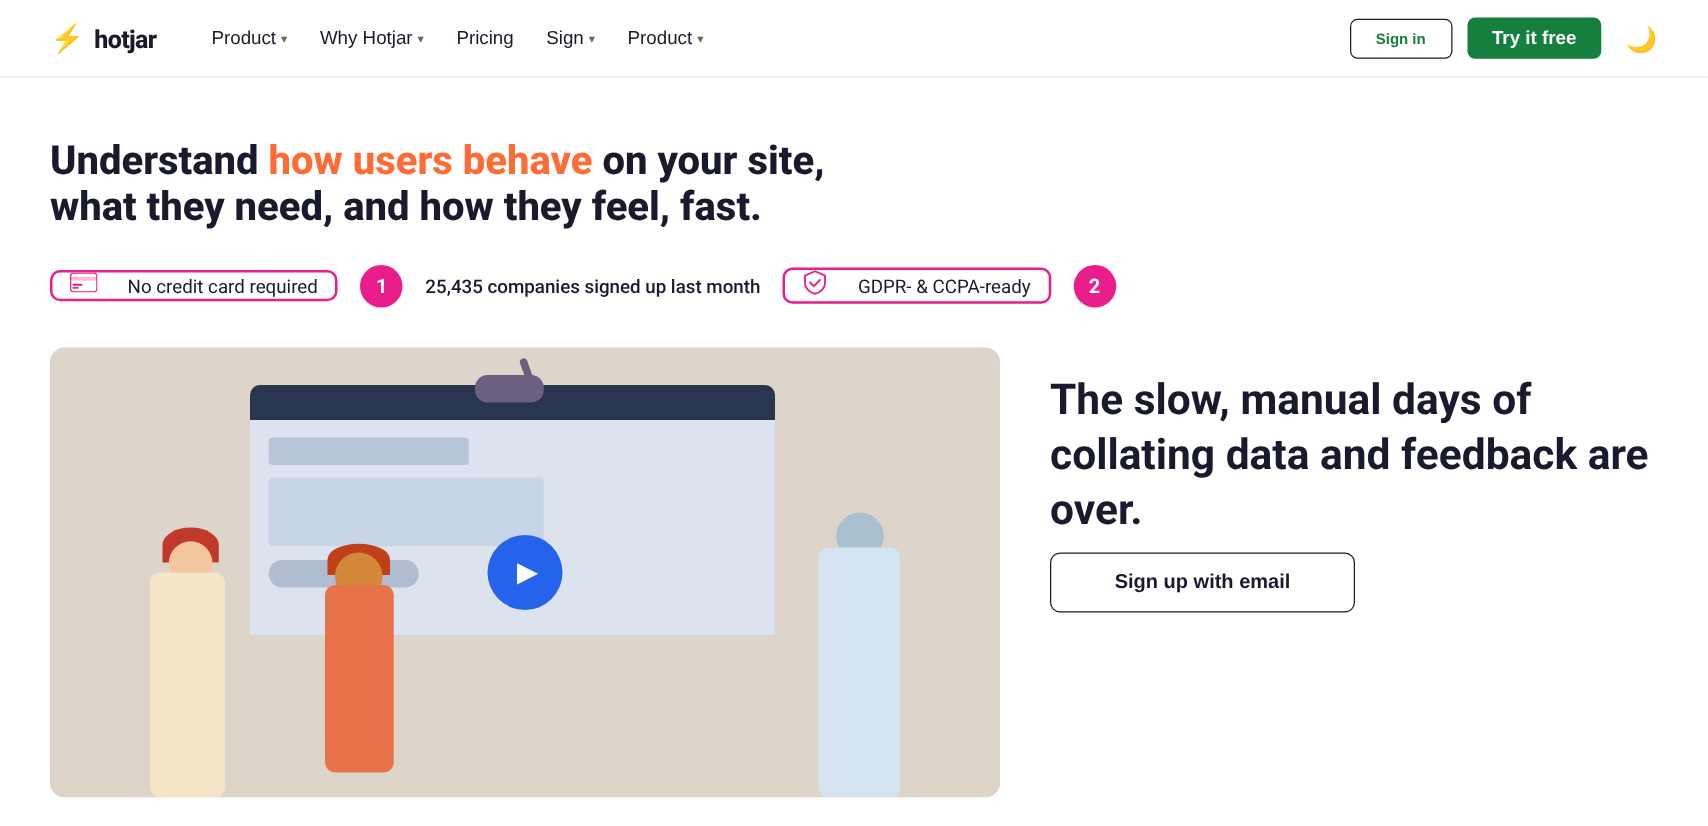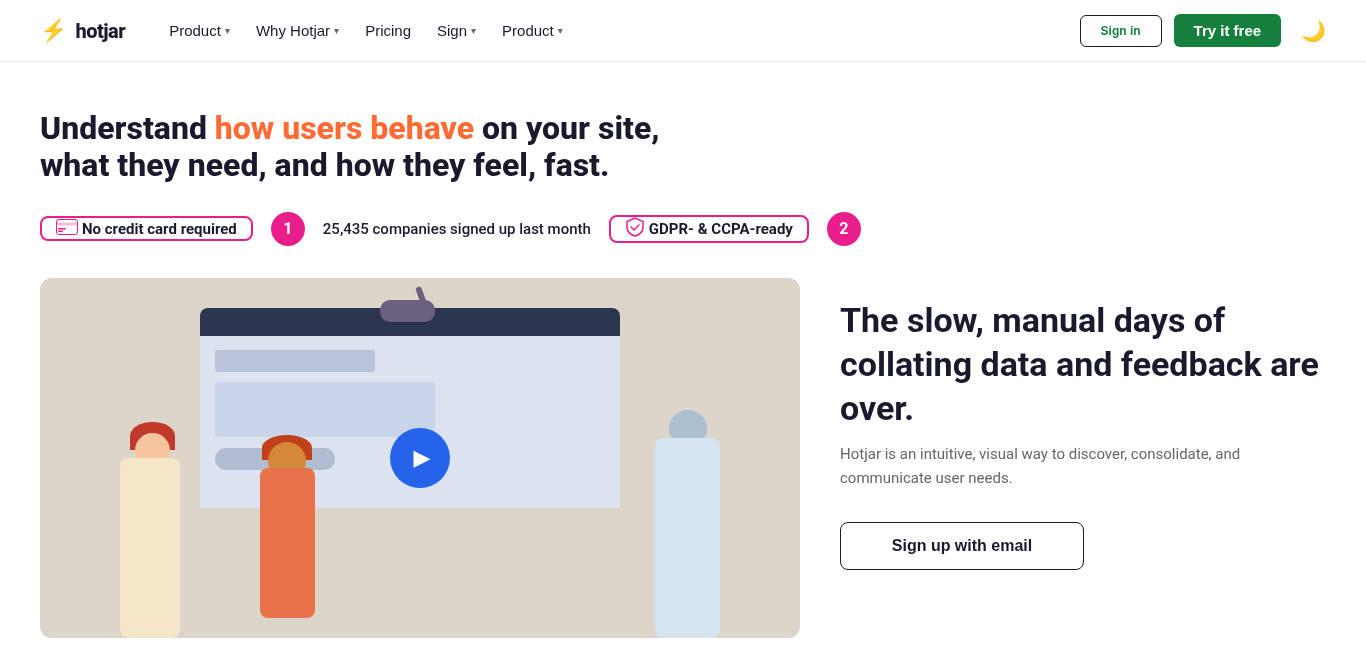--- a/index.html
+++ b/index.html
@@ -38,23 +38,23 @@
     .hero { padding: 48px 40px 0; max-width: 1366px; }
     .hero-headline {
       font-size: 32px; font-weight: 800; line-height: 1.15; color: #1a1a2e;
       max-width: 820px; margin-bottom: 28px;
     }
     .hero-headline .highlight { color: #ff6b35; }
 
     
     .badges-row { display: flex; align-items: center; gap: 18px; flex-wrap: wrap; margin-bottom: 32px; }
     .badge-outlined {
-      display: flex; align-items: center; gap: 4px;
+      display: flex; align-items: center; gap: 24px;
       border: 2px solid #e91e8c; border-radius: 8px;
-      padding: 0 14px; font-size: 15px; font-weight: 700; color: #1a1a2e;
+      padding: 0 14px; font-size: 15px; font-weight: 400; color: #1a1a2e;
     }
     .badge-outlined .badge-icon { color: #e91e8c; font-size: 18px; }
     .badge-number {
       display: flex; align-items: center; justify-content: center;
       width: 34px; height: 34px; border-radius: 50%; background: #e91e8c;
       color: #fff; font-weight: 700; font-size: 16px; flex-shrink: 0;
     }
     .badge-text { font-size: 15px; font-weight: 500; color: #1a1a2e; }
 
     
@@ -268,19 +268,18 @@
       </div>
 
       <div class="play-button">
         <span class="play-icon">▶</span>
       </div>
     </div>
   </div>
 
   <div class="right-content">
     <h2 class="right-headline">The slow, manual days of collating data and feedback are over.</h2>
-    <p class="right-subtext">Hotjar is an intuitive, visual way to discover, consolidate, and communicate user needs.</p>
     <button class="signup-email-btn">
       <span>Sign up with email</span>
     </button>
 
   </div>
 </div>
 
 </body></html>

